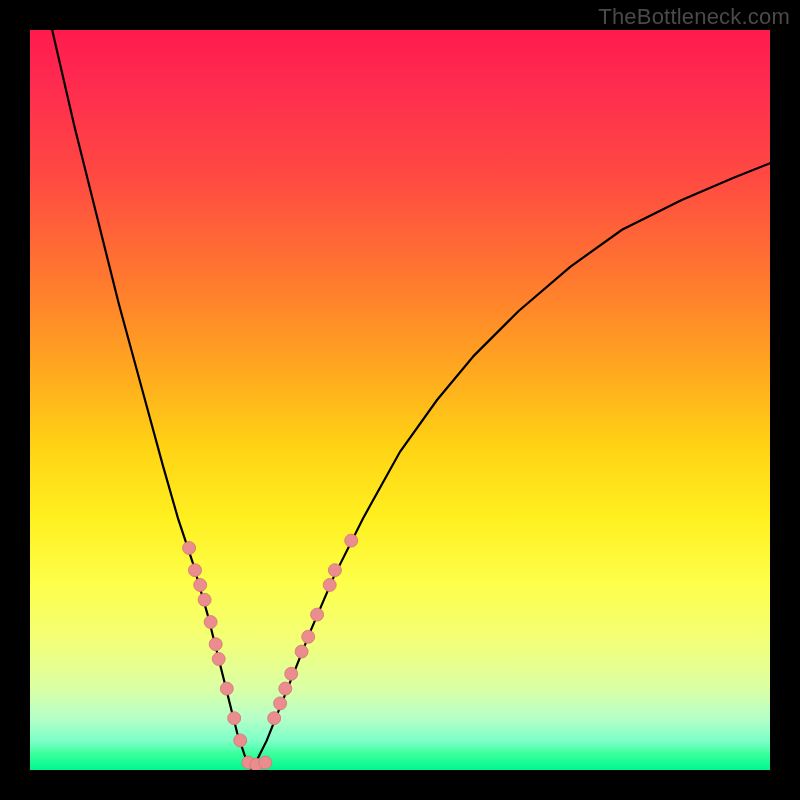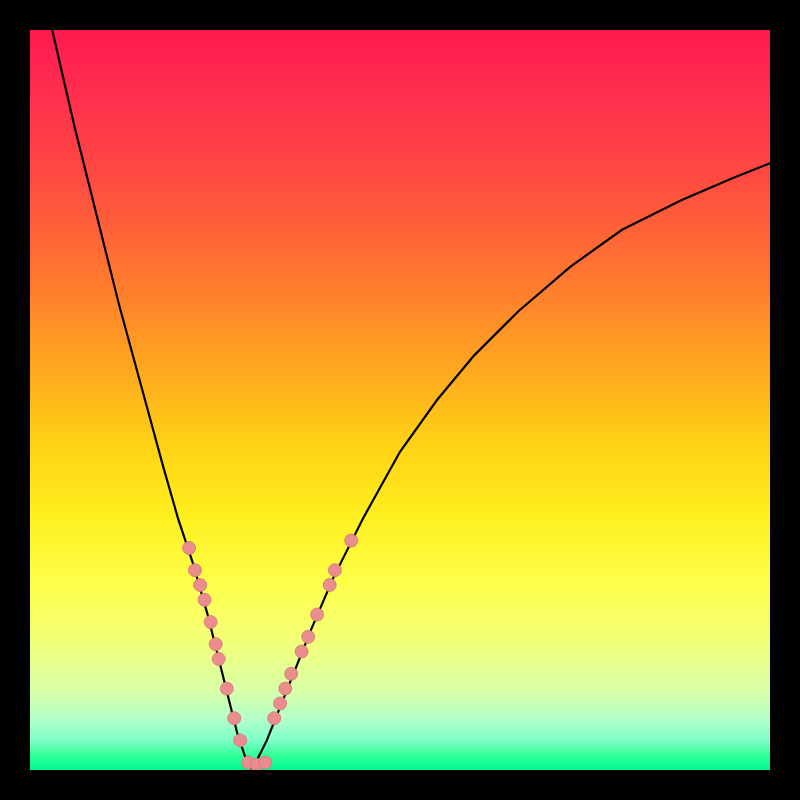--- a/index.html
+++ b/index.html
@@ -72,20 +72,21 @@
   .dot {
     fill: #eb8d8f;
     stroke: #d07674;
     stroke-width: 0.8;
   }
 </style>
 </head>
 <body>
 <div class="stage">
 
+  <div class="watermark">TheBottleneck.com</div>
 
   <div class="plot">
     <div class="gradient"></div>
 
     <svg class="curves" viewBox="0 0 740 740" preserveAspectRatio="none">
       <path id="left-curve" class="curve-path" d="M22.2 0.0 L44.4 96.2 L66.6 185.0 L88.8 273.8 L111.0 355.2 L133.2 436.6 L148.0 488.4 L162.8 532.8 L177.6 584.6 L185.0 614.2 L192.4 643.8 L199.8 673.4 L207.2 703.0 L214.6 725.2 L222.0 740.0"></path>
       <path id="right-curve" class="curve-path" d="M222.0 740.0 L236.8 710.4 L251.6 673.4 L266.4 636.4 L281.2 599.4 L303.4 547.6 L333.0 488.4 L370.0 421.8 L407.0 370.0 L444.0 325.6 L488.4 281.2 L540.2 236.8 L592.0 199.8 L651.2 170.2 L703.0 148.0 L740.0 133.2"></path>
       <g id="left-dots">
           <circle cx="159.1" cy="518.0" r="6.5" class="dot"></circle>
           <circle cx="165.0" cy="540.2" r="6.5" class="dot"></circle>

